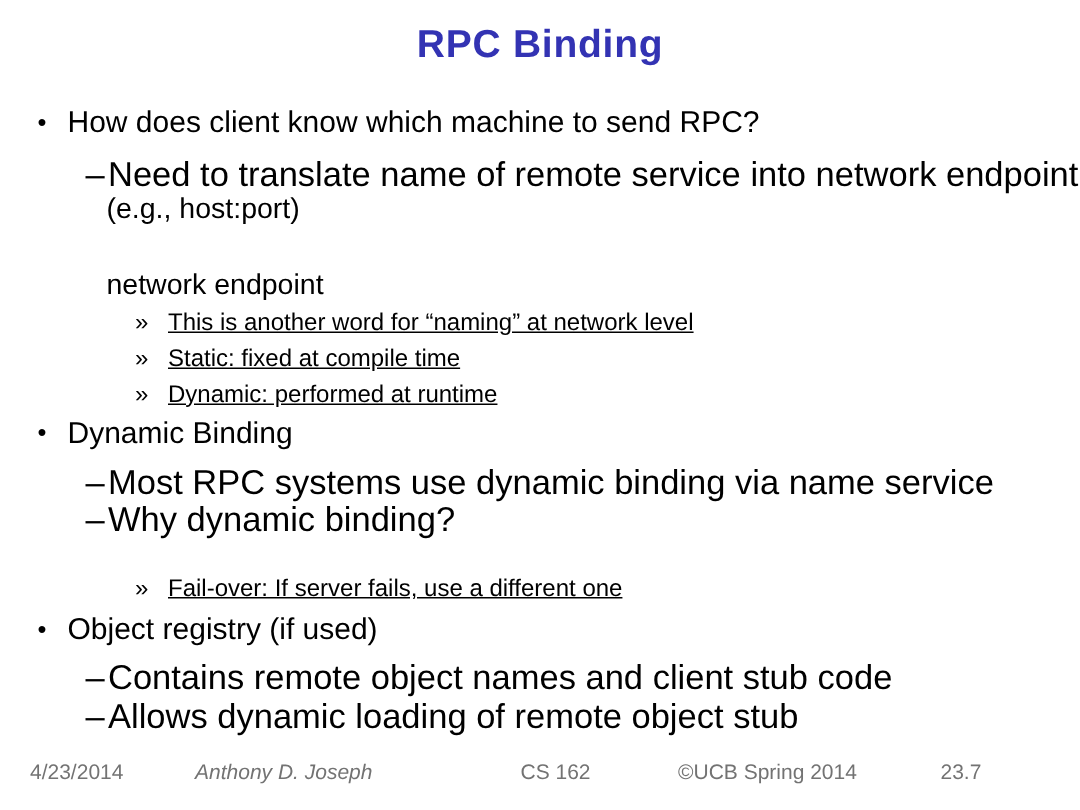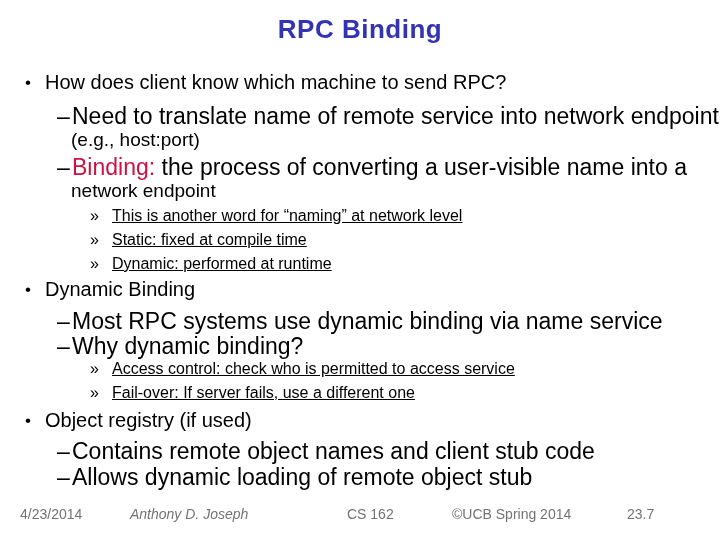--- a/index.html
+++ b/index.html
@@ -61,37 +61,35 @@
 <div class="slide">
 
   <h1 class="title">RPC Binding</h1>
 
   <div class="line l1" style="top:71px"><span class="mk mk1">•</span><span>How does client know which machine to send RPC?</span></div>
 
   <div class="line l2" style="top:103px"><span class="mk mk2">–</span><span>Need to translate name of remote service into network endpoint</span></div>
 
   <div class="line l2c" style="top:129px"><span>(e.g., host:port)</span></div>
 
-  <div class="line l2" style="top:154px"><span class="mk mk2">–</span><span class="red">Binding:</span><span> the process of converting a user-visible name into a</span></div>
 
   <div class="line l2c" style="top:180px"><span>network endpoint</span></div>
 
   <div class="line l3" style="top:207px"><span class="mk mk3">»</span><span>This is another word for “naming” at network level</span></div>
 
   <div class="line l3" style="top:231px"><span class="mk mk3">»</span><span>Static: fixed at compile time</span></div>
 
   <div class="line l1" style="top:278px"><span class="mk mk1">•</span><span>Dynamic Binding</span></div>
 
   <div class="line l3" style="top:255px"><span class="mk mk3">»</span><span>Dynamic: performed at runtime</span></div>
 
   <div class="line l2" style="top:308px"><span class="mk mk2">–</span><span>Most RPC systems use dynamic binding via name service</span></div>
 
   <div class="line l2" style="top:333px"><span class="mk mk2">–</span><span>Why dynamic binding?</span></div>
 
-  <div class="line l3" style="top:360px"><span class="mk mk3">»</span><span>Access control: check who is permitted to access service</span></div>
 
   <div class="line l3" style="top:384px"><span class="mk mk3">»</span><span>Fail-over: If server fails, use a different one</span></div>
 
   <div class="line l1" style="top:409px"><span class="mk mk1">•</span><span>Object registry (if used)</span></div>
 
   <div class="line l2" style="top:438px"><span class="mk mk2">–</span><span>Contains remote object names and client stub code</span></div>
 
   <div class="line l2" style="top:464px"><span class="mk mk2">–</span><span>Allows dynamic loading of remote object stub</span></div>
 
   <div class="footer-item f-date">4/23/2014</div>

